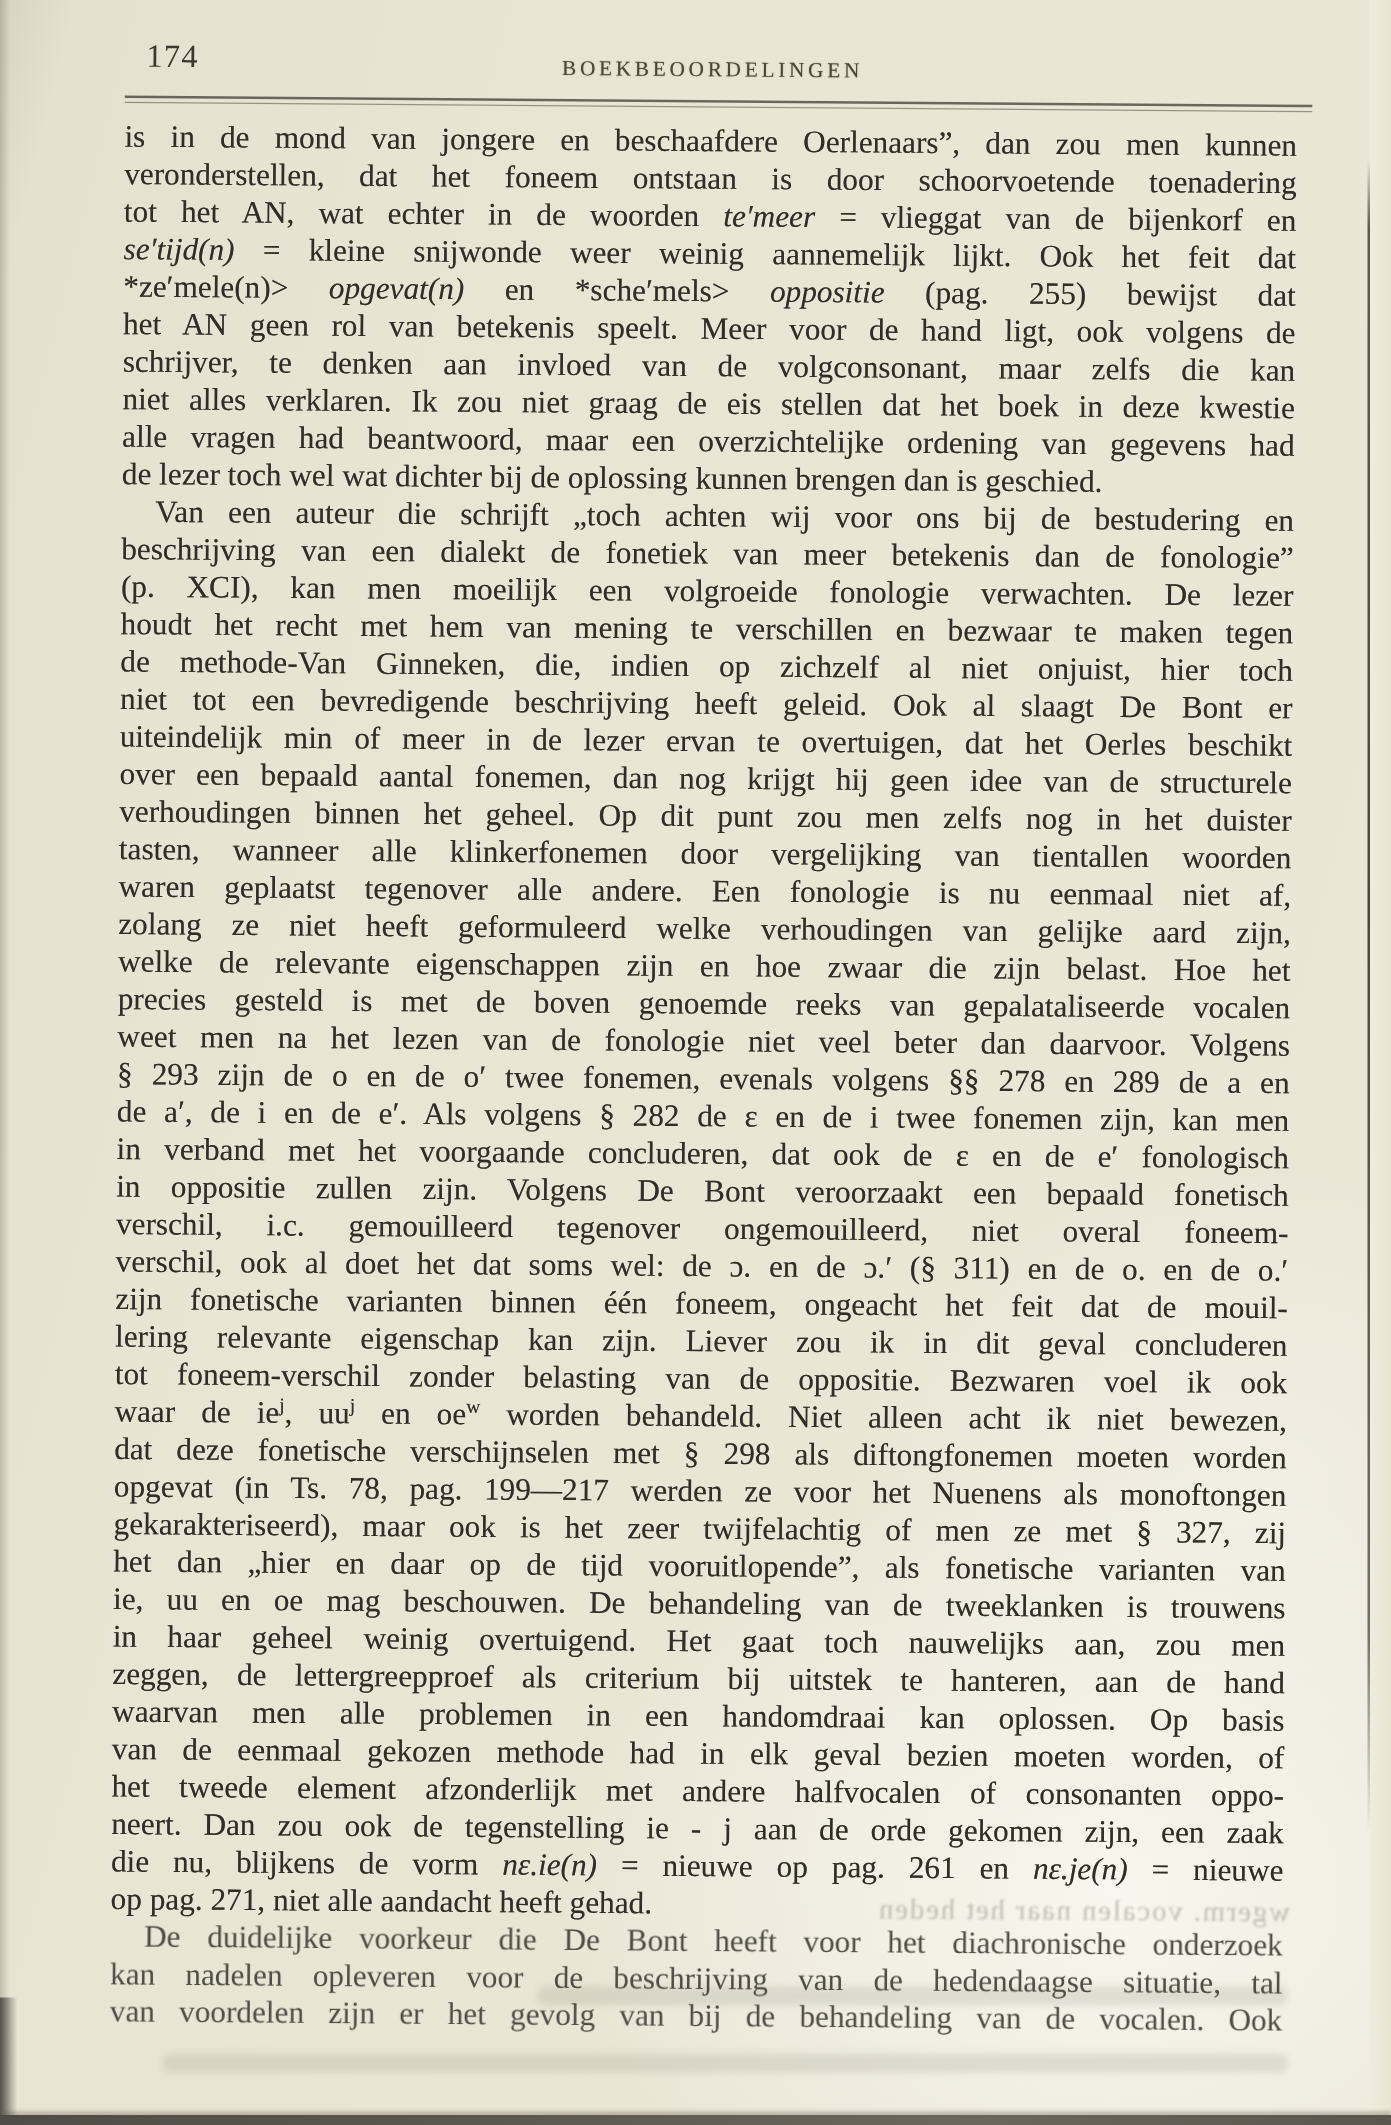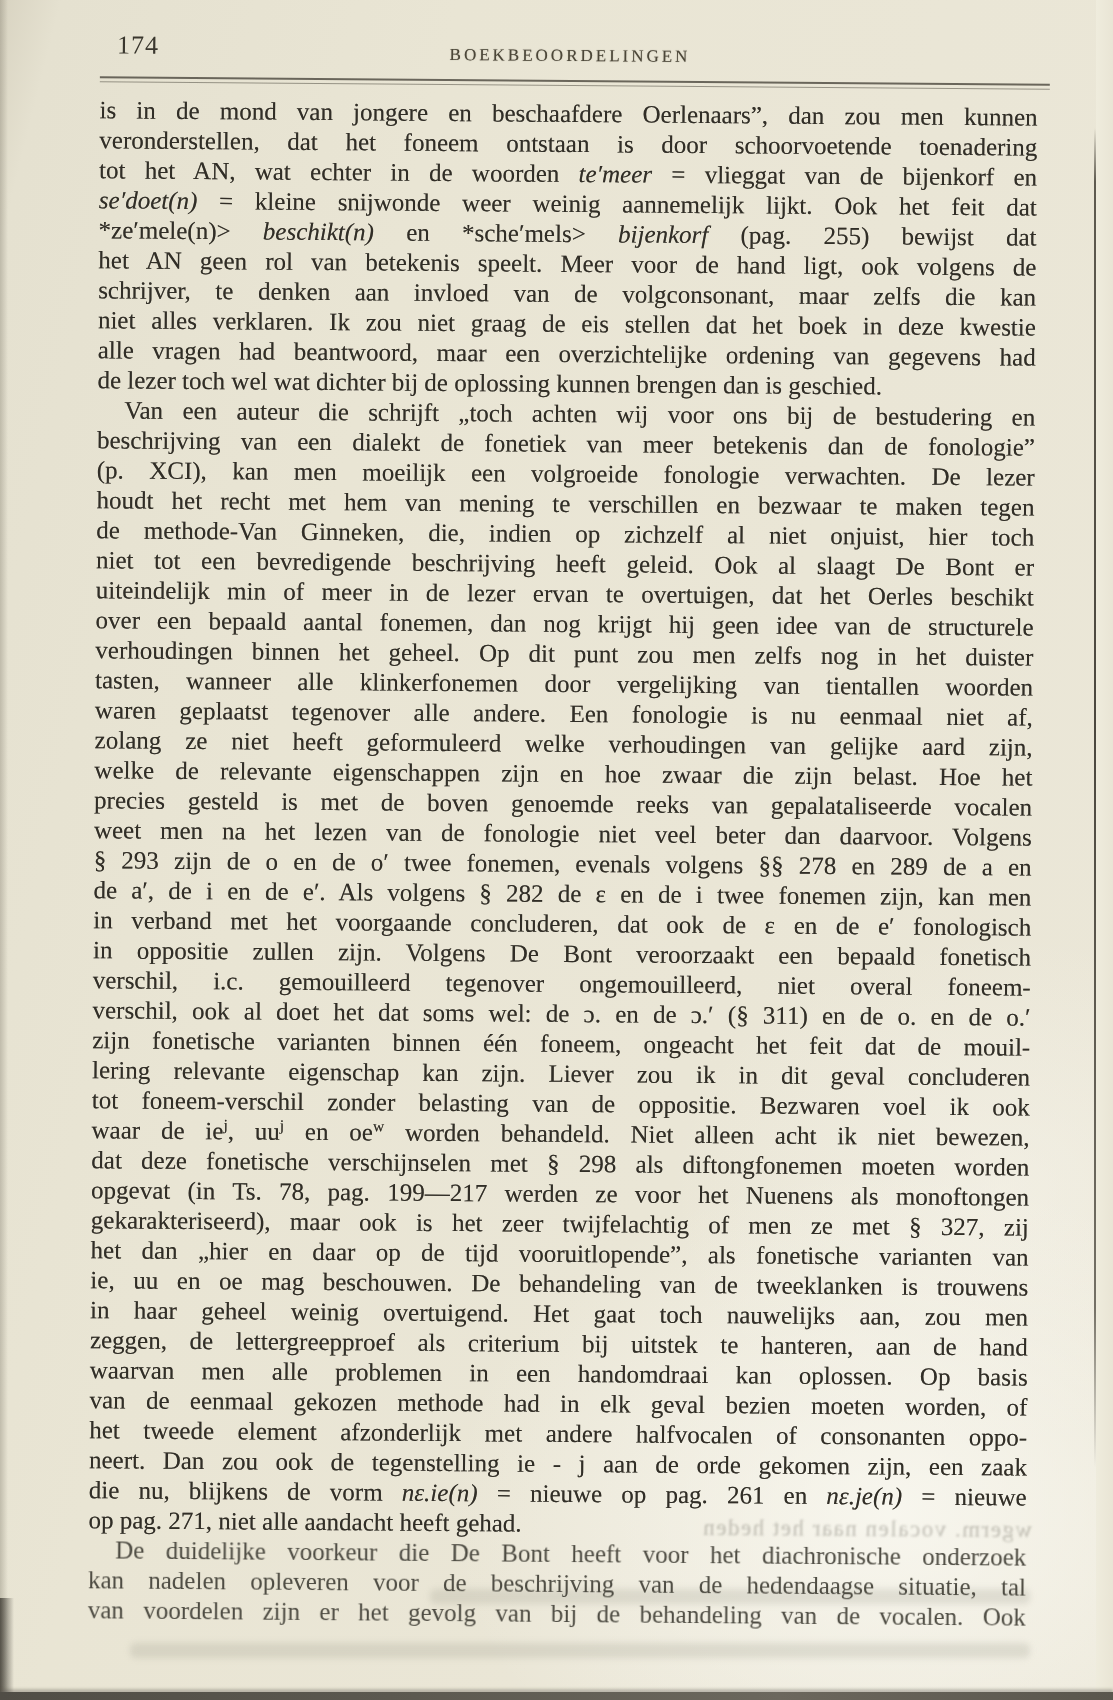--- a/index.html
+++ b/index.html
@@ -93,22 +93,22 @@
   <div class="content">
     <span class="pagenum">174</span>
     <div class="runhead">BOEKBEOORDELINGEN</div>
     <div class="headrule"></div>
 
     <div class="textblock">
       <div class="para">
           <div class="tline">is in de mond van jongere en beschaafdere Oerlenaars”, dan zou men kunnen</div>
           <div class="tline">veronderstellen, dat het foneem ontstaan is door schoorvoetende toenadering</div>
           <div class="tline">tot het AN, wat echter in de woorden <i>te′meer</i> = vlieggat van de bijenkorf en</div>
-          <div class="tline"><i>se′doet(n)</i> = kleine snijwonde weer weinig aannemelijk lijkt. Ook het feit dat</div>
-          <div class="tline">*ze′mele(n)&gt; <i>beschikt(n)</i> en *sche′mels&gt; <i>bijenkorf</i> (pag. 255) bewijst dat</div>
+          <div class="tline"><i>se′tijd(n)</i> = kleine snijwonde weer weinig aannemelijk lijkt. Ook het feit dat</div>
+          <div class="tline">*ze′mele(n)&gt; <i>opgevat(n)</i> en *sche′mels&gt; <i>oppositie</i> (pag. 255) bewijst dat</div>
           <div class="tline">het AN geen rol van betekenis speelt. Meer voor de hand ligt, ook volgens de</div>
           <div class="tline">schrijver, te denken aan invloed van de volgconsonant, maar zelfs die kan</div>
           <div class="tline">niet alles verklaren. Ik zou niet graag de eis stellen dat het boek in deze kwestie</div>
           <div class="tline">alle vragen had beantwoord, maar een overzichtelijke ordening van gegevens had</div>
           <div class="tline final">de lezer toch wel wat dichter bij de oplossing kunnen brengen dan is geschied.</div>
         </div>
       <div class="para">
           <div class="tline indent">Van een auteur die schrijft „toch achten wij voor ons bij de bestudering en</div>
           <div class="tline">beschrijving van een dialekt de fonetiek van meer betekenis dan de fonologie”</div>
           <div class="tline">(p. XCI), kan men moeilijk een volgroeide fonologie verwachten. De lezer</div>

